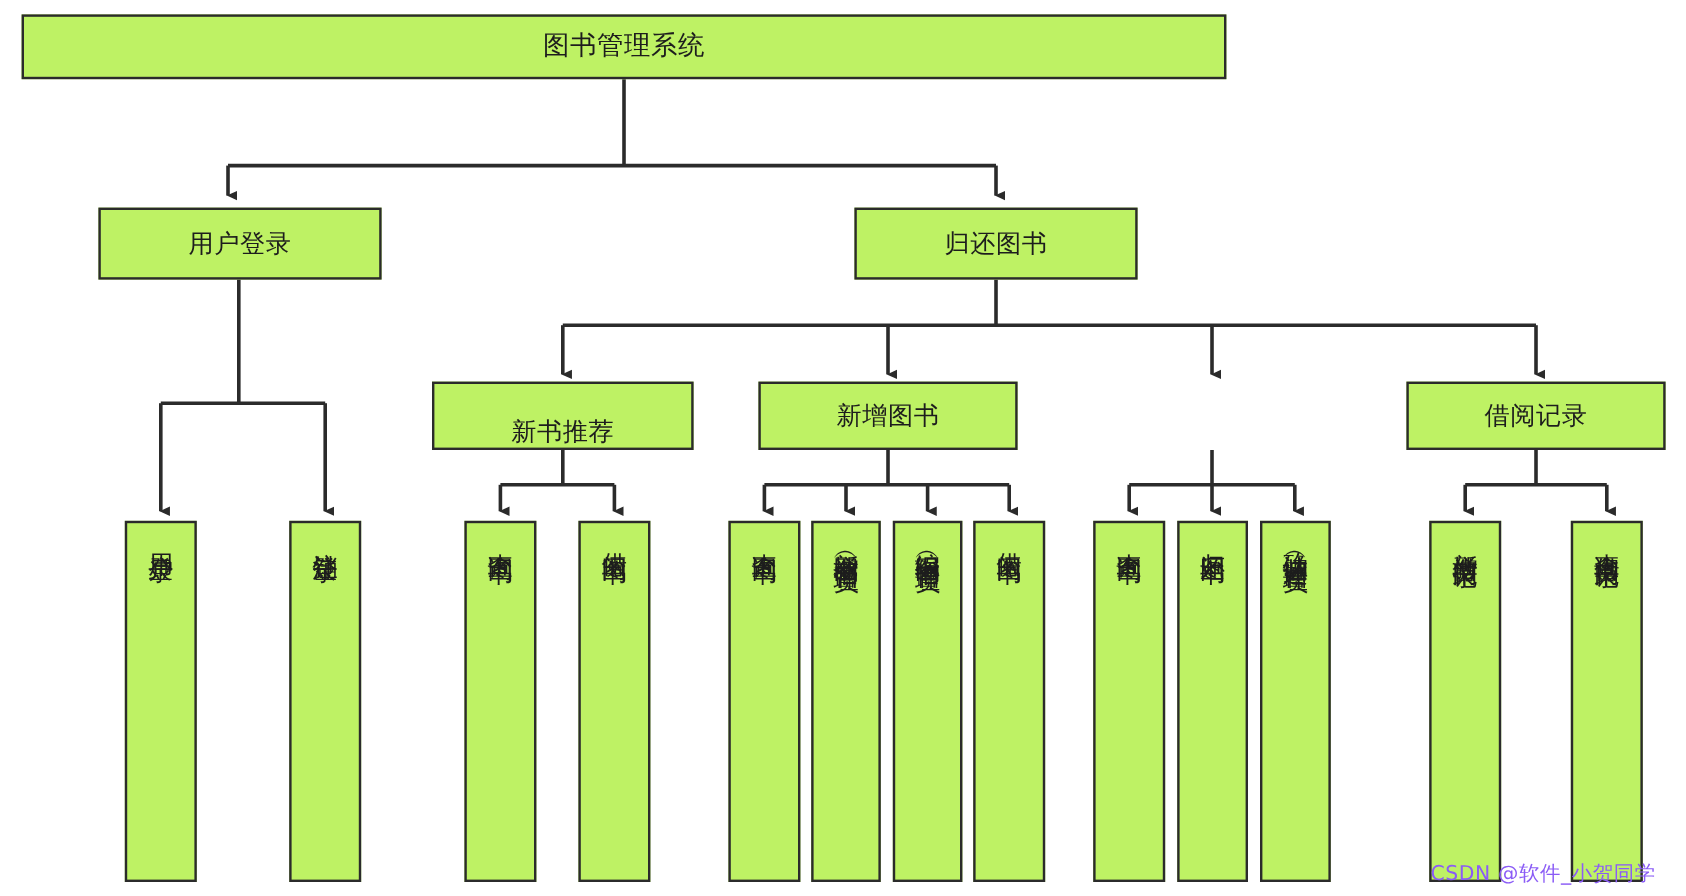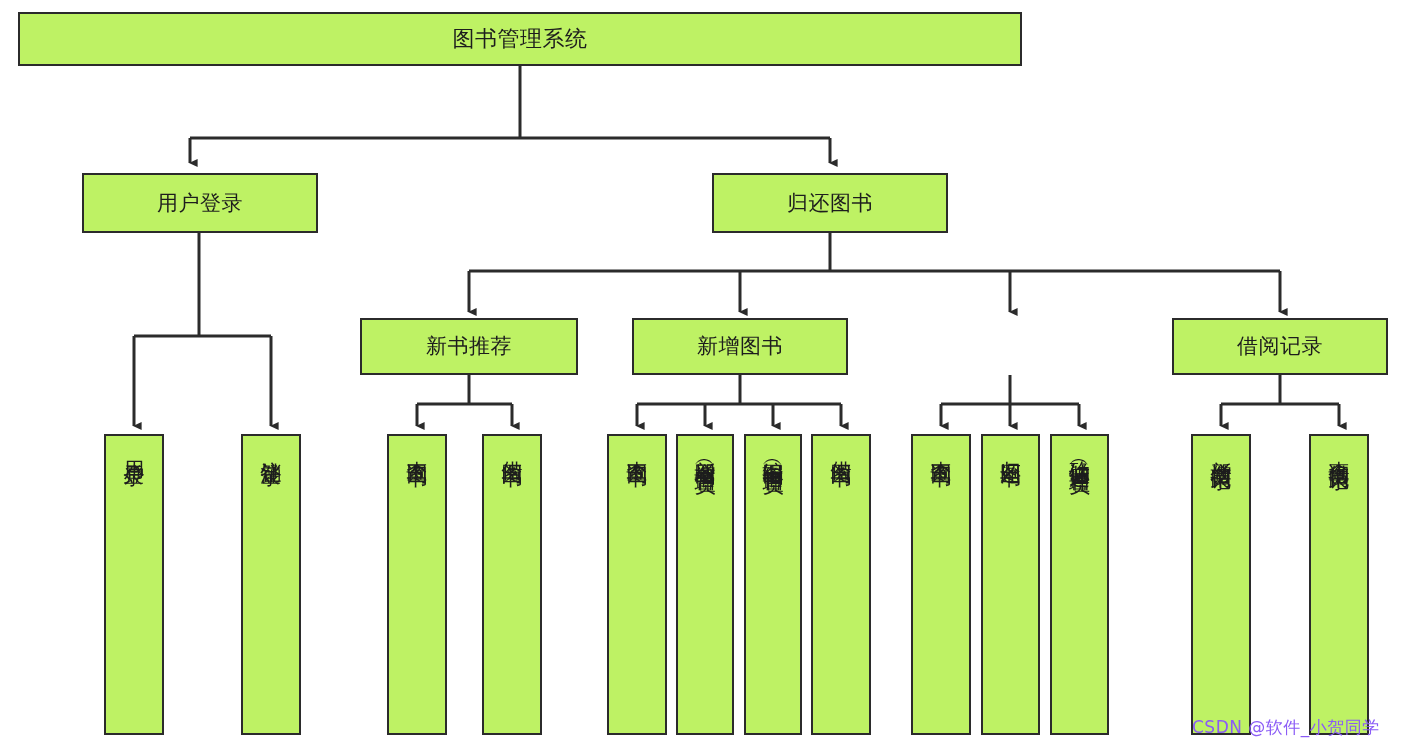--- a/index.html
+++ b/index.html
@@ -134,21 +134,21 @@
   </div>
 
   <div class="node horiz" style="left:82px; top:173px; width:236px; height:60px;">
     <span class="node-label">用户登录</span>
   </div>
 
   <div class="node horiz" style="left:712px; top:173px; width:236px; height:60px;">
     <span class="node-label">归还图书</span>
   </div>
 
-  <div class="node horiz" style="left:360px; top:318px; width:218px; height:57px;">
+  <div class="node horiz" style="left:360px; top:318px; width:218px; height:57px;align-items:flex-end;">
     <span class="node-label">新书推荐</span>
   </div>
 
   <div class="node horiz" style="left:632px; top:318px; width:216px; height:57px;">
     <span class="node-label">新增图书</span>
   </div>
 
 
   <div class="node horiz" style="left:1172px; top:318px; width:216px; height:57px;">
     <span class="node-label">借阅记录</span>

